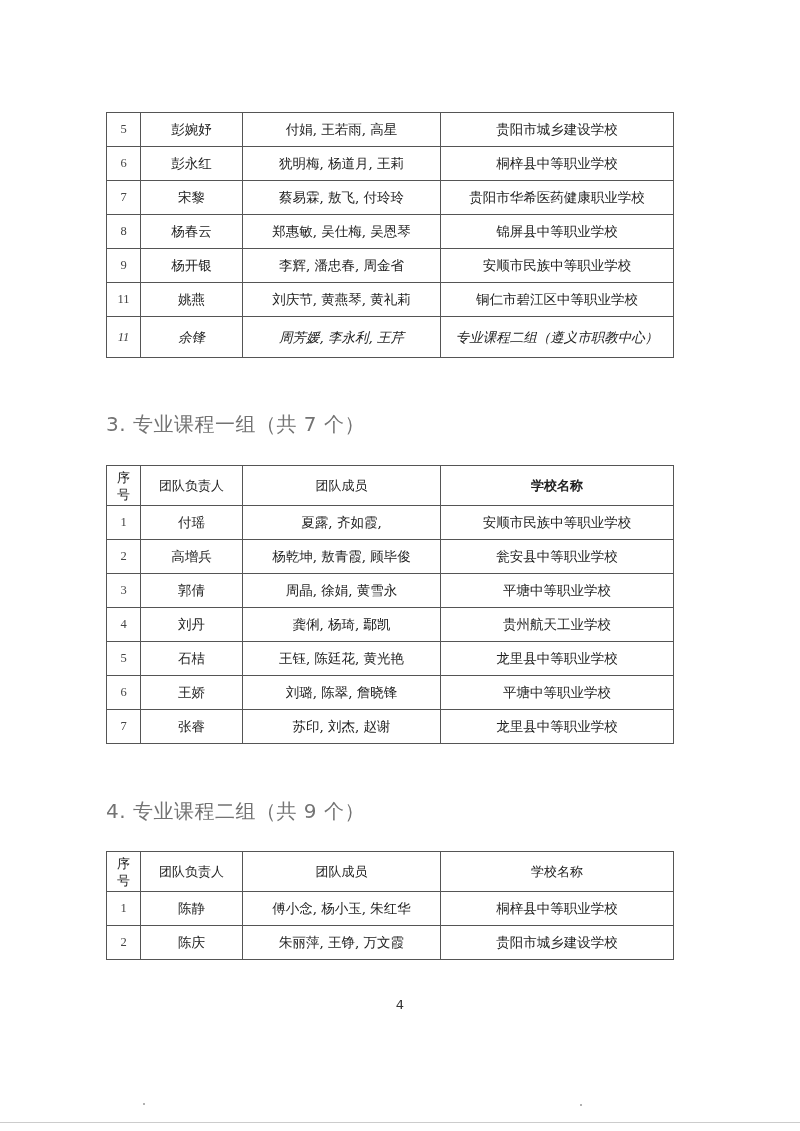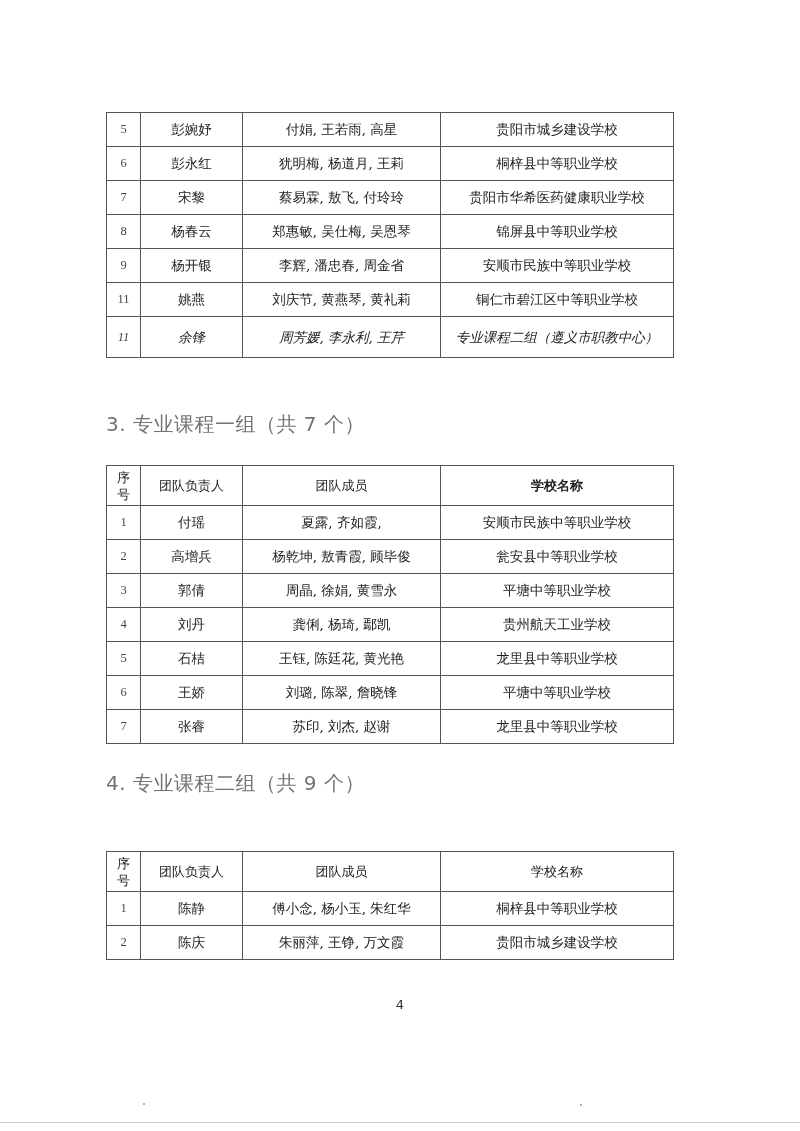--- a/index.html
+++ b/index.html
@@ -144,21 +144,21 @@
     </tr>
     <tr class="r">
       <td class="num">7</td>
       <td>张睿</td>
       <td>苏印, 刘杰, 赵谢</td>
       <td>龙里县中等职业学校</td>
     </tr>
   </tbody>
 </table>
 
-<h2 class="heading" style="top:770px;">4. 专业课程二组（共 9 个）</h2>
+<h2 class="heading" style="top:798px;">4. 专业课程二组（共 9 个）</h2>
 <table class="tbl" style="top:851px;">
   <colgroup>
       <col class="c1">
       <col class="c2">
       <col class="c3">
       <col class="c4">
     </colgroup>
   <thead>
     <tr class="hdr">
       <th>序号</th>

